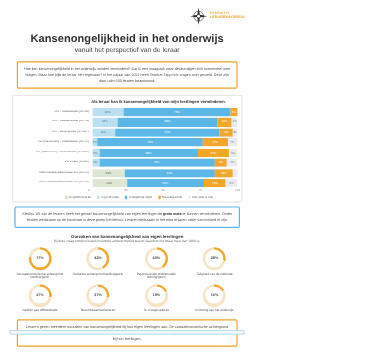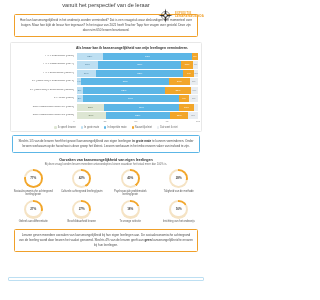--- a/index.html
+++ b/index.html
@@ -92,20 +92,21 @@
         <path d="M31 9 L24.5 15.5 L24.5 15.5 L31 9 Z" fill="#2f2f2f"></path>
         <circle cx="20" cy="20" r="3.2" fill="#ffffff"></circle>
       </svg>
     </div>
     <div class="logo-text">
       <span class="logo-l1">EXPEDITIE</span>
       <span class="logo-l2">LERARENAGENDA</span>
     </div>
   </div>
 
+  <h1 class="title">Kansenongelijkheid in het onderwijs</h1>
   <p class="subtitle">vanuit het perspectief van de leraar</p>
 
   <div class="intro">
     <p>Hoe kan kansenongelijkheid in het onderwijs worden verminderd? Dat is een vraagstuk waar deskundigen zich momenteel over buigen. Maar hoe kijkt de leraar hier tegenaan? In het najaar van 2021 heeft Teacher Tapp hier vragen over gesteld. Deze zijn door ruim 650 leraren beantwoord.</p>
   </div>
 
   <div class="chart-card">
     <div class="chart-title">Als leraar kan ik kansenongelijkheid van mijn leerlingen verminderen.</div>
     <div class="rows" id="chart-rows">
         <div class="row">

